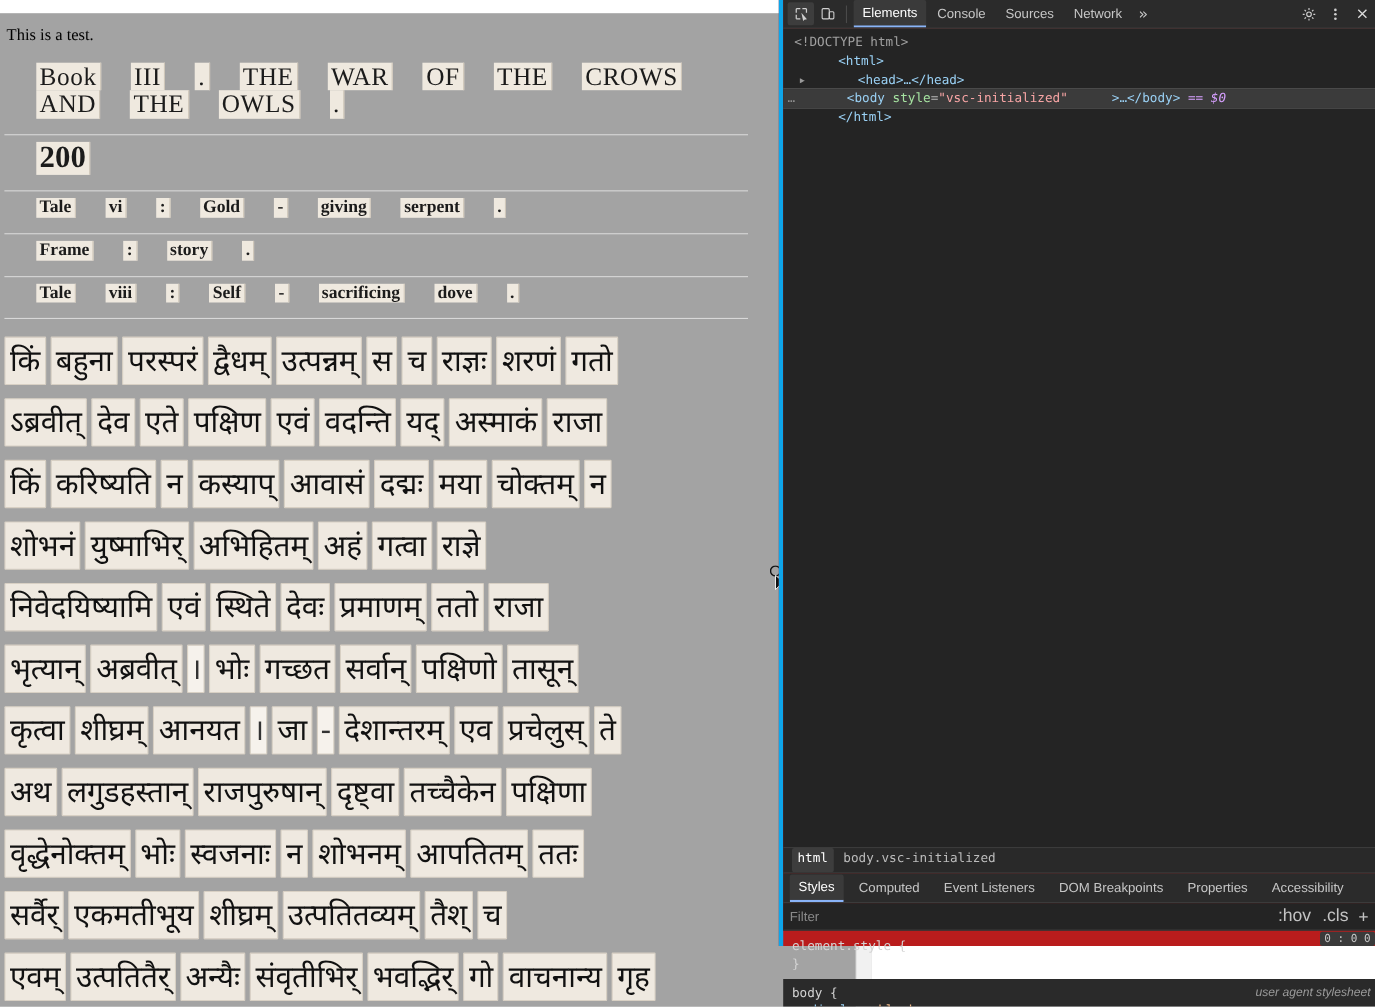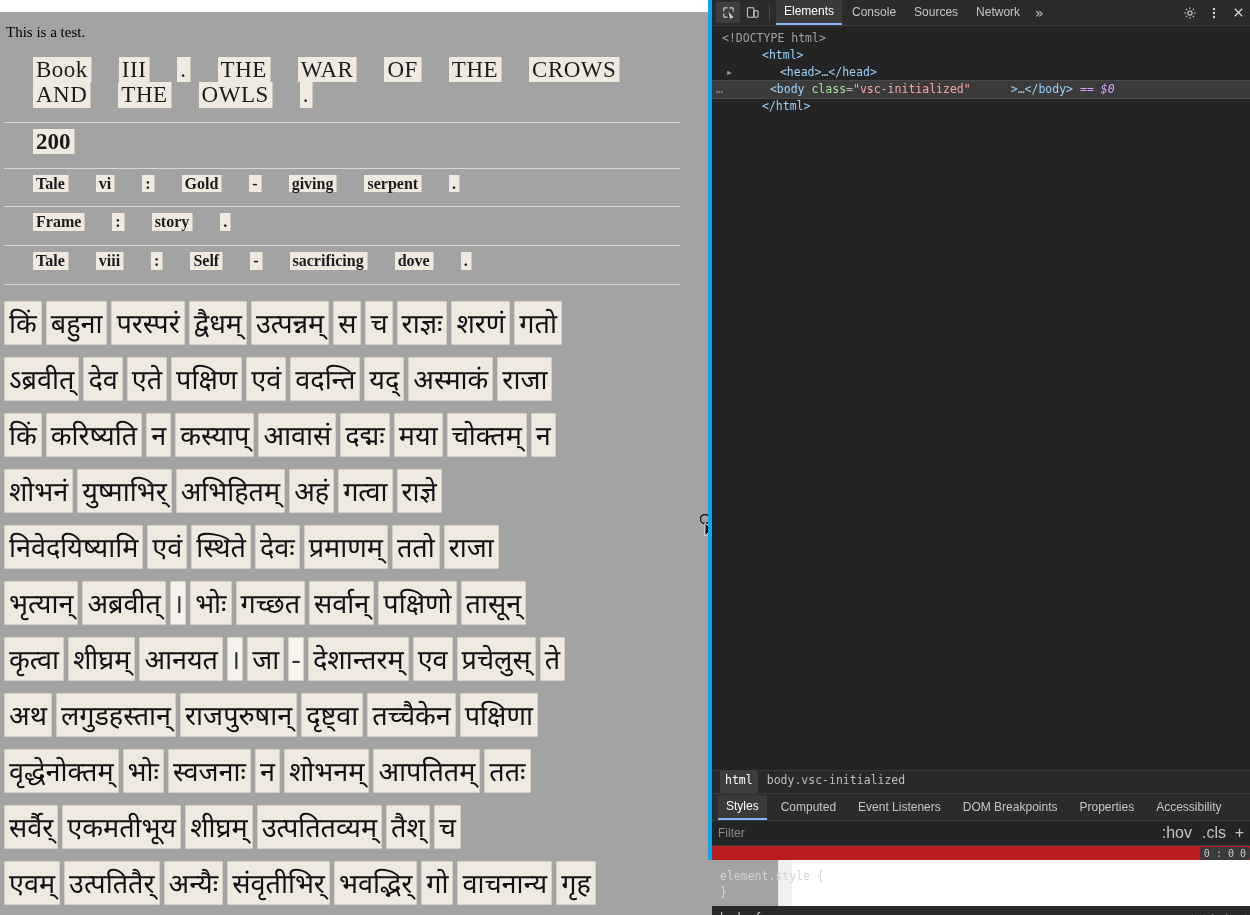--- a/index.html
+++ b/index.html
@@ -55,21 +55,21 @@
     font-family: "Liberation Serif", serif;
     color: #1b1b1b;
     background: #efe9df;
     border-right: 1px solid #cfc7ba;
     padding: 0 3px;
     white-space: nowrap;
     line-height: 1.1;
     margin-left: 27px;
   }
   .title .w { font-size: 23px; letter-spacing: 0.5px; }
-  .bignum .w { font-size: 23px; font-weight: bold; }
+  .bignum .w { font-size: 28px; font-weight: bold; }
   .tale .w { font-size: 16px; font-weight: bold; }
 
   
   .dev-block {
     margin: 14px 0 0 0;
     padding-left: 2px;
   }
   .dev-line {
     display: flex;
     align-items: flex-end;
@@ -272,21 +272,21 @@
   .prop-name { color: #9ad1f5; padding-left: 16px; }
   .prop-val { color: #f0b98a; }
   .ua-label {
     position: absolute;
     right: 8px;
     color: #9a9a9a;
     font-style: italic;
     font-family: "Liberation Sans", sans-serif;
     font-size: 11px;
   }
-  .rule-block { position: relative; margin-top: 16px; }
+  .rule-block { position: relative; }
   .rule-block.ua { background: #2a2a2a; margin: 6px -8px 0 -8px; padding: 4px 8px; }
 
   #dt-statusbadge {
     position: absolute;
     right: 4px;
     bottom: 0;
     background: #3a3a3a;
     color: #c8c8c8;
     font-size: 10px;
     border-radius: 2px;
@@ -527,21 +527,21 @@
             <path d="M3 3 L11 11 M11 3 L3 11" stroke="#dcdcdc" stroke-width="1.3"></path>
           </svg>
         </div>
       </div>
     </div>
 
     <div id="dt-elements">
       <div class="code-line"><span class="doctype">&lt;!DOCTYPE html&gt;</span></div>
       <div class="code-line"><span class="tag">&lt;html&gt;</span></div>
       <div class="code-line" style="padding-left:14px;"><span class="arrow">▸</span> <span class="tag">&lt;head&gt;…&lt;/head&gt;</span></div>
-      <div class="code-line sel" style="padding-left:4px;"><span class="comment">…</span> <span class="tag">&lt;body</span> <span class="attr">class</span><span class="punc">=</span><span class="attrval">"vsc-initialized"</span><span class="tag">&gt;…&lt;/body&gt;</span> <span class="dollar">== $0</span></div>
+      <div class="code-line sel" style="padding-left:4px;"><span class="comment">…</span> <span class="tag">&lt;body</span> <span class="attr">style</span><span class="punc">=</span><span class="attrval">"vsc-initialized"</span><span class="tag">&gt;…&lt;/body&gt;</span> <span class="dollar">== $0</span></div>
       <div class="code-line"><span class="tag">&lt;/html&gt;</span></div>
     </div>
 
     <div id="dt-breadcrumb">
       <div class="crumb active">html</div>
       <div class="crumb">body.vsc-initialized</div>
     </div>
 
     <div id="dt-subtabs">
       <div class="sub-tab active">Styles</div>

